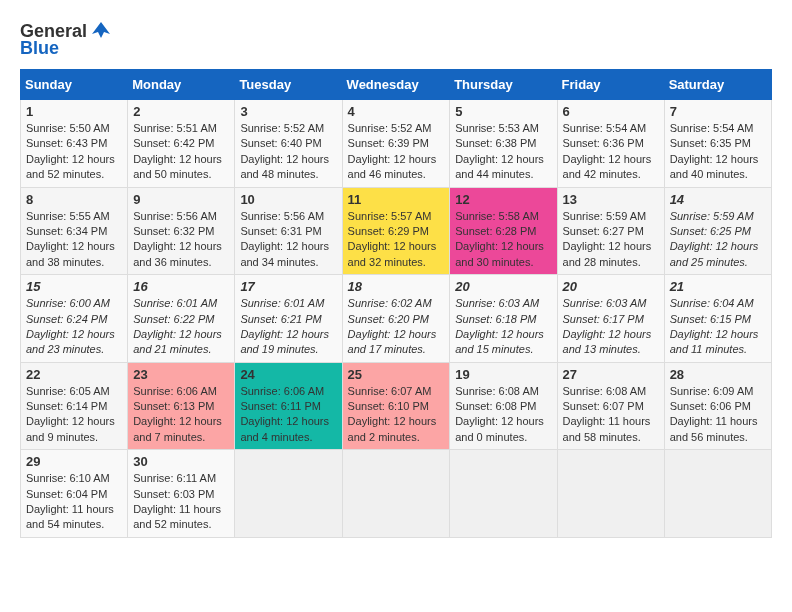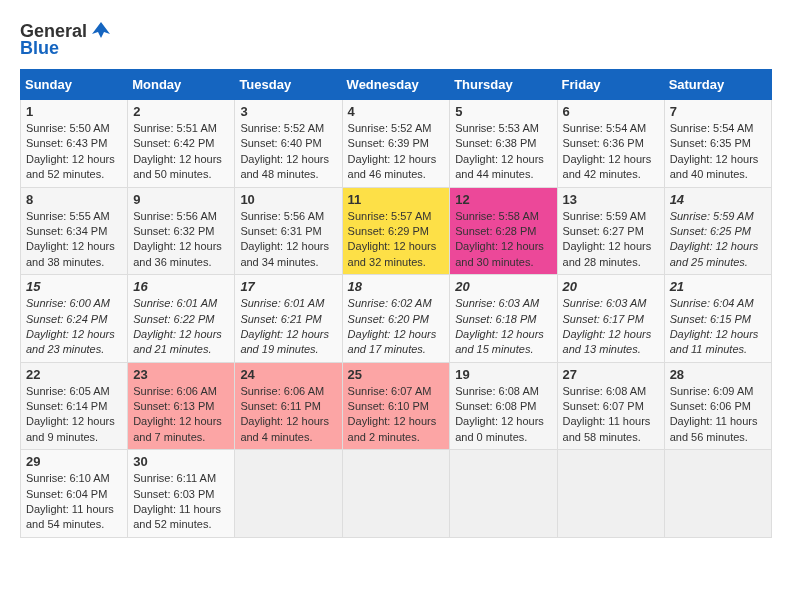--- a/index.html
+++ b/index.html
@@ -162,21 +162,21 @@
           <td><span class="day-number">20</span>
           <span class="day-info">Sunrise: 6:03 AM<br>Sunset: 6:17 PM<br>Daylight: 12 hours and 13 minutes.</span></td>
           <td><span class="day-number">21</span>
           <span class="day-info">Sunrise: 6:04 AM<br>Sunset: 6:15 PM<br>Daylight: 12 hours and 11 minutes.</span></td>
         </tr>
         <tr style="background: rgb(245, 245, 245);">
           <td style="background: rgb(245, 245, 245);"><span class="day-number">22</span>
           <span class="day-info">Sunrise: 6:05 AM<br>Sunset: 6:14 PM<br>Daylight: 12 hours and 9 minutes.</span></td>
           <td style="background: #fca5a5;"><span class="day-number">23</span>
           <span class="day-info">Sunrise: 6:06 AM<br>Sunset: 6:13 PM<br>Daylight: 12 hours and 7 minutes.</span></td>
-          <td style="background: #fca5a5; margin-top: 8px;"><span class="day-number">24</span>
+          <td style="background: #14b8a6; margin-top: 8px;"><span class="day-number">24</span>
           <span class="day-info">Sunrise: 6:06 AM<br>Sunset: 6:11 PM<br>Daylight: 12 hours and 4 minutes.</span></td>
           <td style="background: #fca5a5;"><span class="day-number">25</span>
           <span class="day-info">Sunrise: 6:07 AM<br>Sunset: 6:10 PM<br>Daylight: 12 hours and 2 minutes.</span></td>
           <td style="background: rgb(245, 245, 245);"><span class="day-number">19</span>
           <span class="day-info">Sunrise: 6:08 AM<br>Sunset: 6:08 PM<br>Daylight: 12 hours and 0 minutes.</span></td>
           <td style="background: rgb(245, 245, 245);"><span class="day-number">27</span>
           <span class="day-info">Sunrise: 6:08 AM<br>Sunset: 6:07 PM<br>Daylight: 11 hours and 58 minutes.</span></td>
           <td style="background: rgb(245, 245, 245);"><span class="day-number">28</span>
           <span class="day-info">Sunrise: 6:09 AM<br>Sunset: 6:06 PM<br>Daylight: 11 hours and 56 minutes.</span></td>
         </tr>

